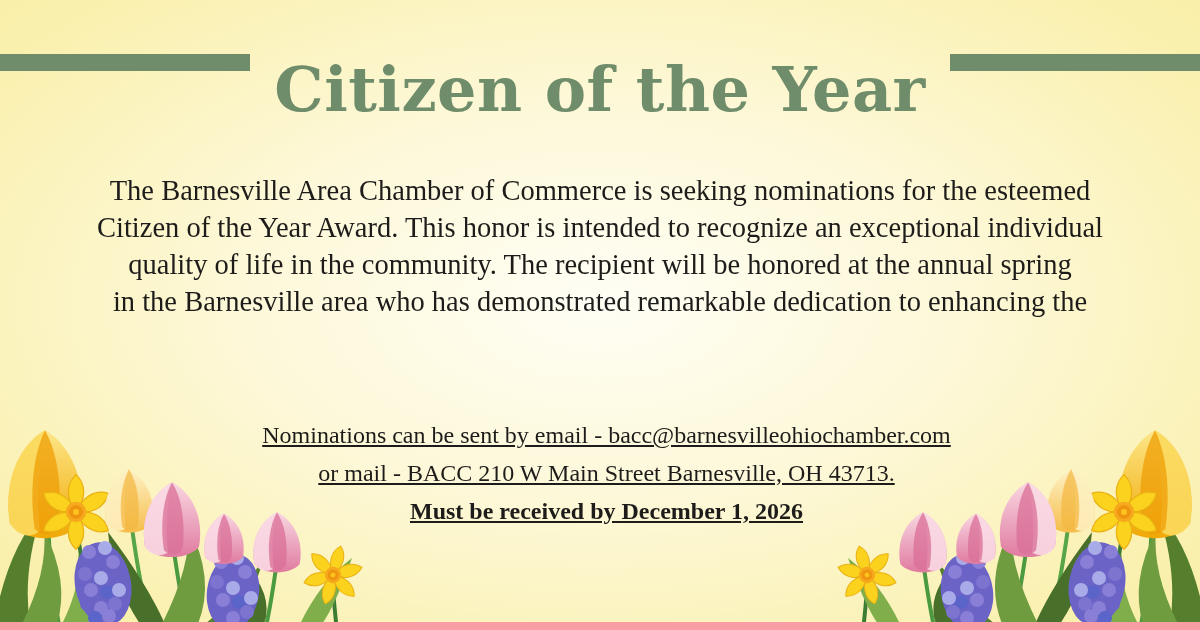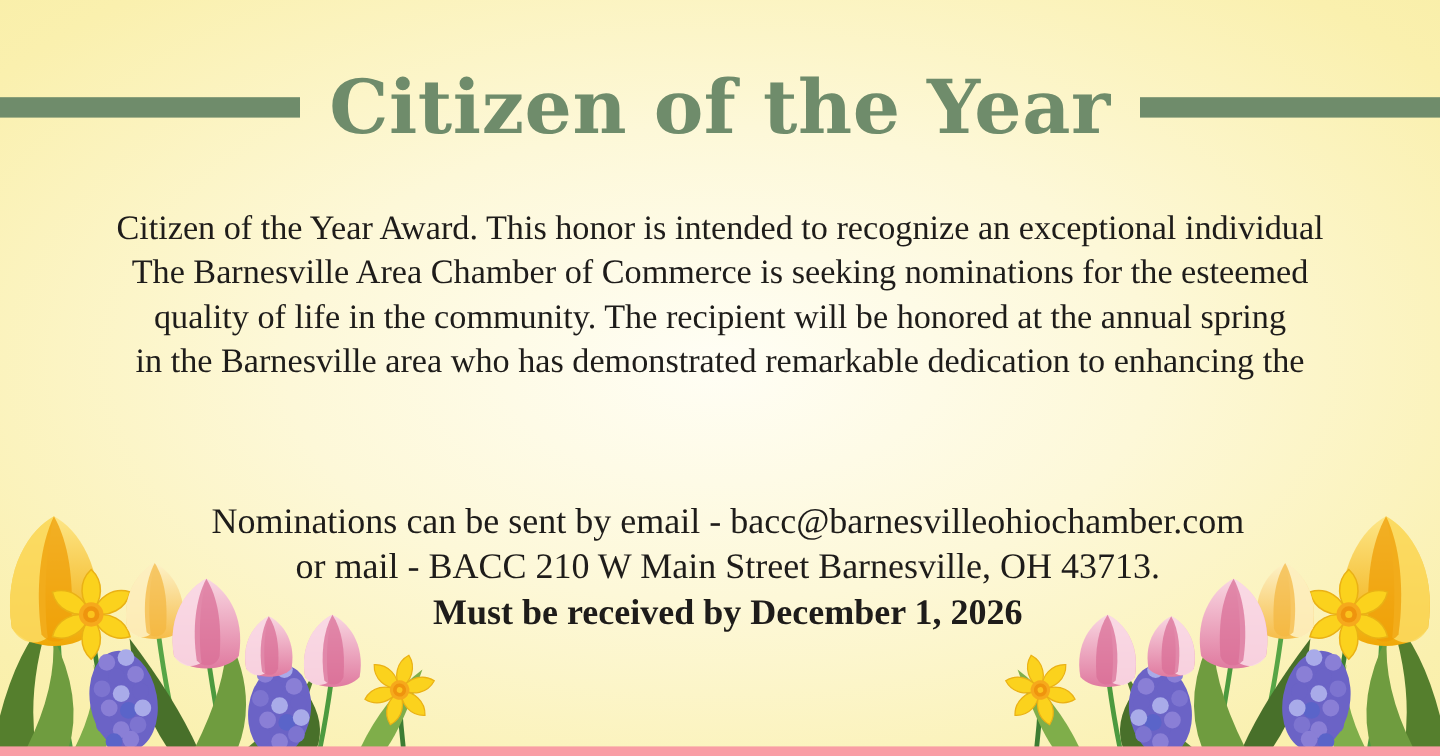--- a/index.html
+++ b/index.html
@@ -8,38 +8,38 @@
     width:1200px;height:630px;
     overflow:hidden;
     background:
       radial-gradient(ellipse 950px 520px at 50% 48%,
         #fffef5 0%, #fdf8d8 38%, #faf0ae 78%, #f8eda3 100%);
     font-family:"Liberation Serif", serif;
   }
   
   .title-row{
     position:absolute;top:54px;left:0;right:0;
-    display:flex;align-items:center;gap:24px;
+    display:flex;gap:24px;
   }
   .rule{height:17px;flex:1;background:#6f8c6b;}
   h1.title{
     margin:0;
     font-family:"DejaVu Serif", serif;
     font-size:62px;font-weight:600;line-height:1.15;
     color:#6f8c6b;letter-spacing:0.5px;white-space:nowrap;
   }
   
   .body-text{
     position:absolute;top:172px;left:20px;right:20px;
     text-align:center;font-size:28.5px;line-height:37px;color:#1e1c1a;
   }
   .body-text p{margin:0;}
   .contact{
     position:absolute;top:416px;left:20px;right:7px;
-    text-align:center;font-size:30px;line-height:38px;color:#1e1c1a;
+    text-align:center;font-size:24px;line-height:38px;color:#1e1c1a;text-decoration:underline;
   }
   .contact p{margin:0;}
   .contact .deadline{font-weight:bold;}
   
   .flowers{position:absolute;bottom:8px;width:365px;height:190px;pointer-events:none;}
   .flowers svg{display:block;width:365px;height:190px;overflow:visible;}
   .flowers-left{left:0;}
   .flowers-right{right:0;transform:scaleX(-1);}
   
   .bottom-bar{position:absolute;left:0;right:0;bottom:0;height:8px;background:#f99da5;}
@@ -49,22 +49,22 @@
 
 <div class="poster">
 
   <header class="title-row">
     <span class="rule"></span>
     <h1 class="title">Citizen of the Year</h1>
     <span class="rule"></span>
   </header>
 
   <main class="body-text">
+    <p>The Barnesville Area Chamber of Commerce is seeking nominations for the esteemed</p>
     <p>Citizen of the Year Award. This honor is intended to recognize an exceptional individual</p>
-    <p>The Barnesville Area Chamber of Commerce is seeking nominations for the esteemed</p>
     <p>quality of life in the community. The recipient will be honored at the annual spring</p>
     <p>in the Barnesville area who has demonstrated remarkable dedication to enhancing the</p>
   </main>
 
   <section class="contact">
     <p>Nominations can be sent by email - bacc@barnesvilleohiochamber.com</p>
     <p>or mail - BACC 210 W Main Street Barnesville, OH 43713.</p>
     <p class="deadline">Must be received by December 1, 2026</p>
   </section>
 

